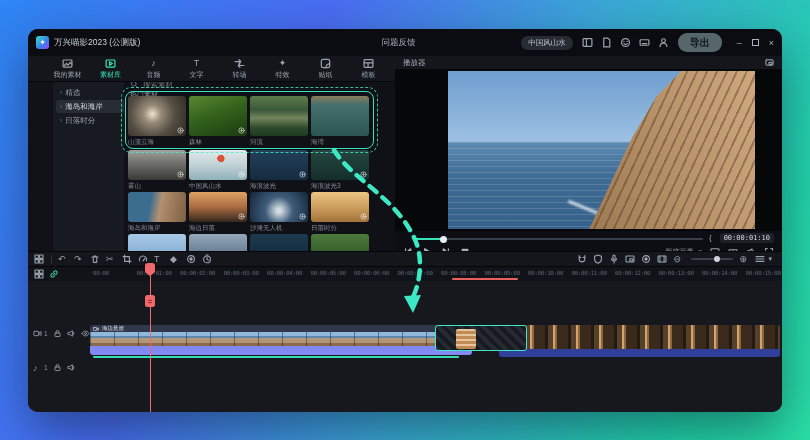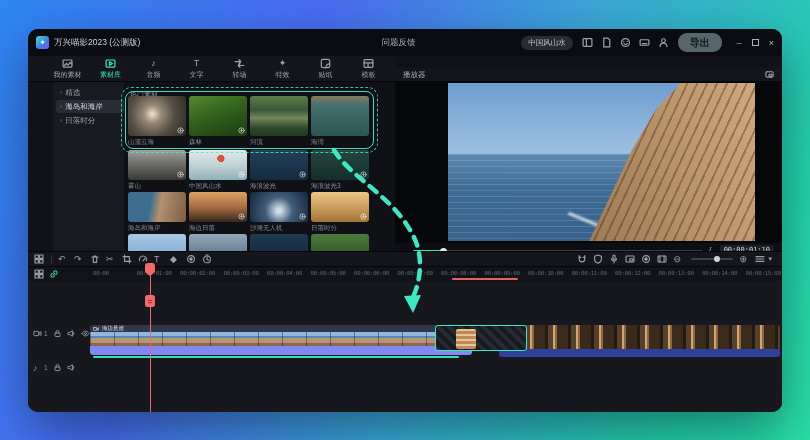--- a/index.html
+++ b/index.html
@@ -69,21 +69,21 @@
   .st-coast { background:linear-gradient(100deg,#3c6c8e 0 38%,#b29070 55%,#7e5f41 100%); }
   .st-sunset { background:linear-gradient(180deg,#dca363 0%,#a96c41 50%,#35271d 100%); }
   .st-seasun { background:radial-gradient(circle at 50% 62%, #d3dce4 0 6%, #3f5d7a 40%, #132539 100%); }
   .st-field { background:linear-gradient(180deg,#ecc684 0%,#c99a59 55%,#a2733a 100%); }
   .st-sky { background:linear-gradient(180deg,#a9c9e6 0%,#7fa9cf 100%); }
   .st-mountain2 { background:linear-gradient(180deg,#93a7b8 0%,#5c7186 100%); }
   .st-water2 { background:linear-gradient(180deg,#1d3a50 0%,#12283a 100%); }
   .st-green2 { background:linear-gradient(180deg,#4d7a3c 0%,#2c5424 100%); }
 
   
-  .preview { position:absolute; left:367px; top:27px; width:387px; height:195px; background:#0c0e13;margin-top:12px; }
+  .preview { position:absolute; left:367px; top:27px; width:387px; height:195px; background:#0c0e13; }
   .pv-head { position:absolute; left:0; top:0; width:387px; height:13px; display:flex; align-items:center;
     justify-content:space-between; padding:0 8px; font-size:7.5px; color:#a8afb8; background:#14161c; }
   .pv-screen { position:absolute; left:0; top:13px; width:387px; height:162px; background:#060708; }
   .video { position:absolute; left:53px; top:2px; width:307px; height:158px; overflow:hidden;
     background:linear-gradient(180deg,#6f9ecf 0%,#9cc0e2 44%,#8fb4d6 45%); }
   .sea { position:absolute; left:0; bottom:0; width:100%; height:55%;
     background:linear-gradient(180deg,#5d8ab2 0%,#3f6c94 40%,#35618a 100%); }
   .sea:after { content:""; position:absolute; inset:0;
     background:repeating-linear-gradient(180deg, rgba(255,255,255,.14) 0 1px, transparent 1px 6px); }
   .cliff { position:absolute; inset:0; clip-path:polygon(46% 100%,60% 42%,68% 16%,76% 0,100% 0,100% 100%);
@@ -277,20 +277,27 @@
           <span class="chev">›</span>
           <span>海岛和海岸</span>
         </div>
         <div class="side-item">
           <span class="chev">›</span>
           <span>日落时分</span>
         </div>
       </div>
 
     <div class="media dots">
+      <div class="search-row">
+        <span class="search-ic"><svg class="ig" viewBox="0 0 10 10">
+              <circle cx="4.2" cy="4.2" r="2.6"></circle>
+              <path d="M6.2 6.2L9 9"></path>
+            </svg></span>
+        <input placeholder="搜索素材" style="">
+      </div>
       <div class="section-lb">热门素材</div>
       <div id="grid">
           <div class="thumb st-sun" style="left: 4px; top: 14px; height: 40px;">
             <span class="dl"><svg class="ig" viewBox="0 0 10 10">
                 <circle cx="5" cy="5" r="3.8"></circle>
                 <path d="M5 3v3M3.7 4.8L5 6.2 6.3 4.8"></path>
               </svg></span>
           </div>
           <div class="tlabel" style="left: 4px; top: 56px;">山顶云海</div>
           <div class="thumb st-forest" style="left: 65px; top: 14px; height: 40px;">

